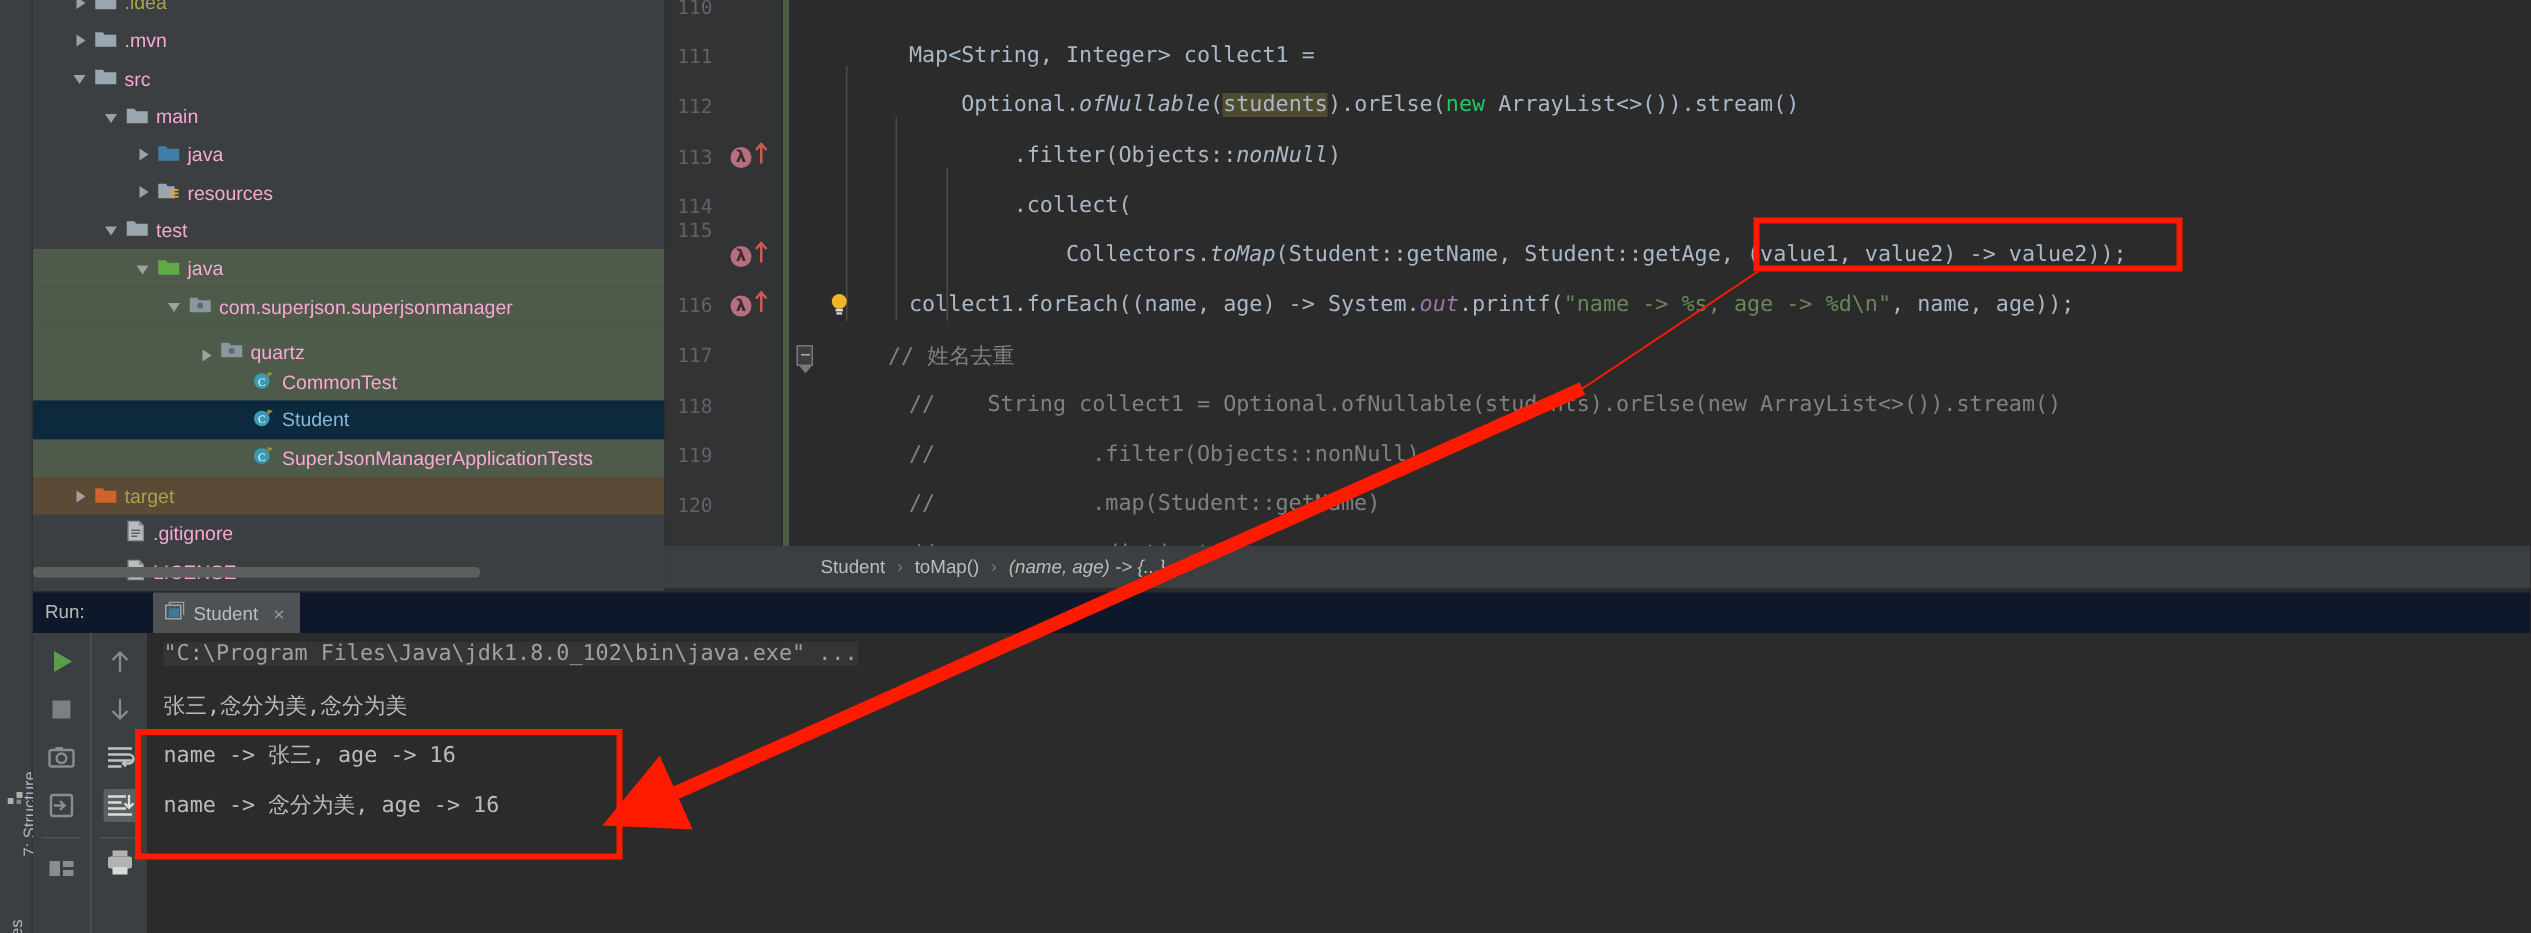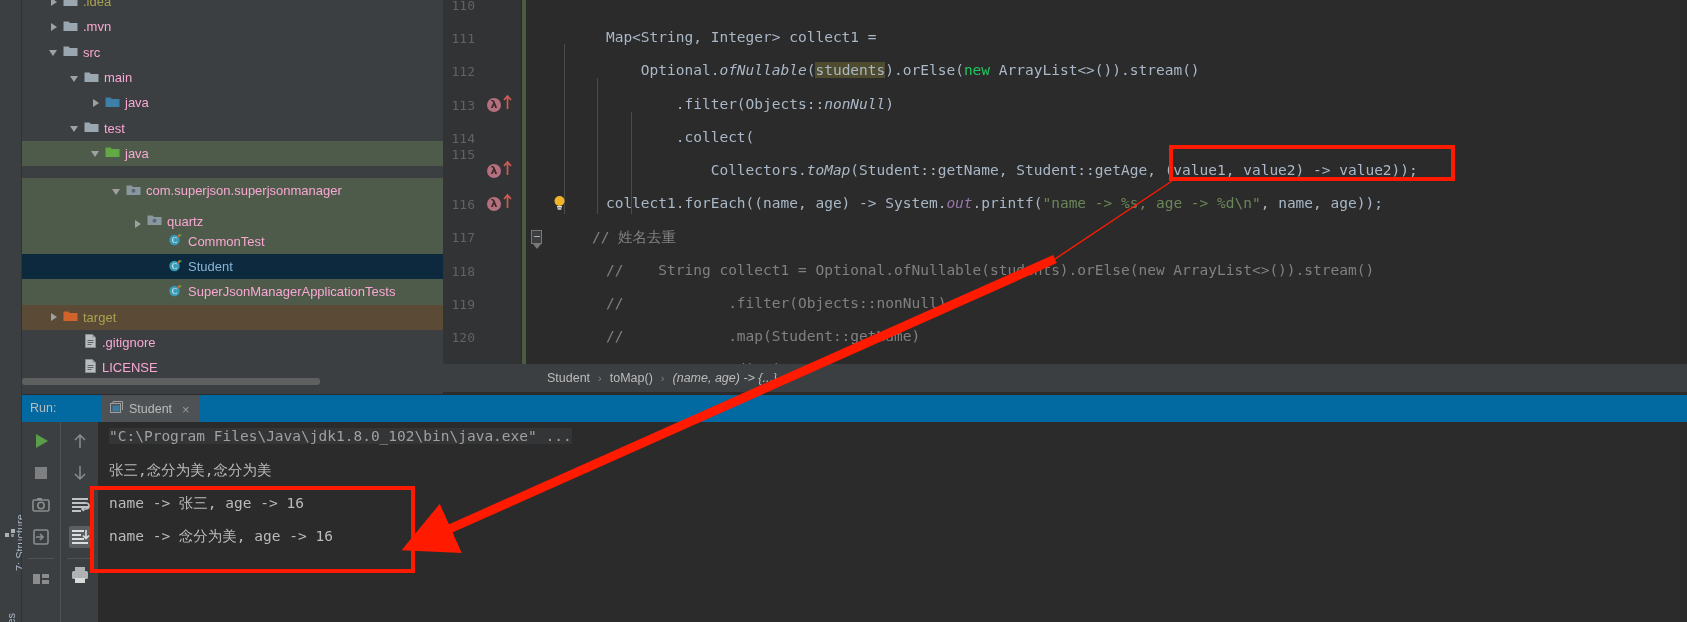--- a/index.html
+++ b/index.html
@@ -131,21 +131,21 @@
     position: absolute; left: 443px; top: 364px; width: 1244px; height: 28px;
     background: #3c3f41; display: flex; align-items: center;
     padding-left: 104px; font-size: 12.5px; color: #bbbbbb;
   }
   .bc-sep { color: #808080; margin: 0 8px; font-size: 11px; }
   .bc-it { font-style: italic; }
 
   
   .runbar {
     position: absolute; left: 22px; top: 394px; width: 1665px; height: 28px;
-    background: #0369a1; border-top: 1px solid #2b2b2b;
+    background: #0f172a; border-top: 1px solid #2b2b2b;
   }
   .run-label {
     position: absolute; left: 8px; top: 6px; font-size: 12.5px; color: #bbbbbb;
   }
   .run-tab {
     position: absolute; left: 80px; top: 0; height: 28px;
     background: #4e5254; display: flex; align-items: center; padding: 0 10px 0 8px;
     font-size: 12.5px; color: #bbbbbb; gap: 6px;
   }
   .tabclose { color: #999; font-size: 13px; margin-left: 4px; cursor: pointer; }
@@ -226,35 +226,45 @@
           </svg></span>
         <span class="tlabel c-gray">main</span>
       </div>
       <div class="trow " style="padding-left: 69px;">
         <span class="arrow right"></span>
         <span class="fico"><svg width="15" height="13" viewBox="0 0 15 13">
             <path d="M0.5 2.5 h5 l1.4 1.6 h7.6 v8 h-14 z" fill="#3d7fa6"></path>
           </svg></span>
         <span class="tlabel c-gray">java</span>
       </div>
+      <div class="trow " style="padding-left: 69px;">
+        <span class="arrow right"></span>
+        <span class="fico"><svg width="15" height="13" viewBox="0 0 15 13">
+            <path d="M0.5 2.5 h5 l1.4 1.6 h4.6 v8 h-11 z" fill="#9aa7b0"></path>
+            <rect x="8" y="6" width="6" height="1.2" fill="#d8a93a"></rect>
+            <rect x="8" y="8.3" width="6" height="1.2" fill="#d8a93a"></rect>
+            <rect x="8" y="10.6" width="6" height="1.2" fill="#d8a93a"></rect>
+          </svg></span>
+        <span class="tlabel c-gray">resources</span>
+      </div>
       <div class="trow " style="padding-left: 48px;">
         <span class="arrow down"></span>
         <span class="fico"><svg width="15" height="13" viewBox="0 0 15 13">
             <path d="M0.5 2.5 h5 l1.4 1.6 h7.6 v8 h-14 z" fill="#9aa7b0"></path>
           </svg></span>
         <span class="tlabel c-gray">test</span>
       </div>
       <div class="trow sel-green" style="padding-left: 69px;">
         <span class="arrow down"></span>
         <span class="fico"><svg width="15" height="13" viewBox="0 0 15 13">
             <path d="M0.5 2.5 h5 l1.4 1.6 h7.6 v8 h-14 z" fill="#62a844"></path>
           </svg></span>
         <span class="tlabel c-gray">java</span>
       </div>
-      <div class="trow sel-green" style="padding-left: 90px; margin-top: 12px;">
+      <div class="trow sel-green" style="padding-left: 90px;">
         <span class="arrow down"></span>
         <span class="fico"><svg width="15" height="13" viewBox="0 0 15 13">
             <path d="M0.5 2.5 h5 l1.4 1.6 h7.6 v8 h-14 z" fill="#8a979f"></path>
             <circle cx="7.5" cy="7.8" r="2" fill="#5a6a73"></circle>
           </svg></span>
         <span class="tlabel c-gray">com.superjson.superjsonmanager</span>
       </div>
       <div class="trow sel-green" style="padding-left: 111px; align-items: flex-end;">
         <span class="arrow right"></span>
         <span class="fico"><svg width="15" height="13" viewBox="0 0 15 13">

